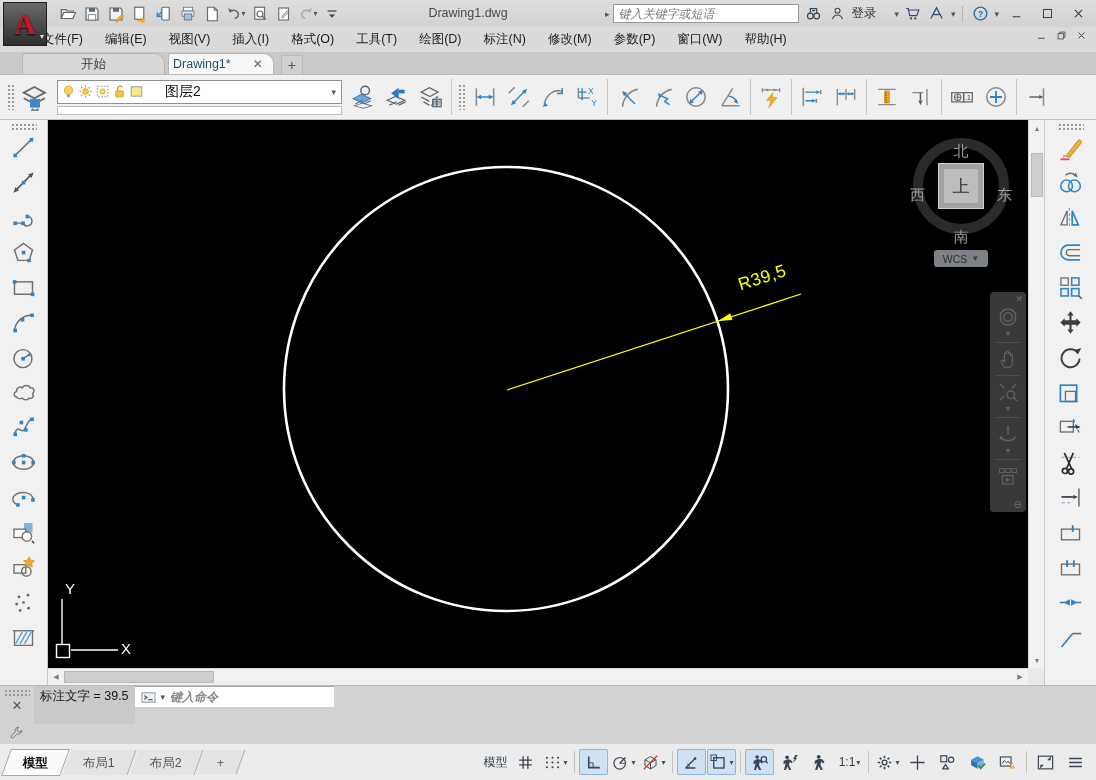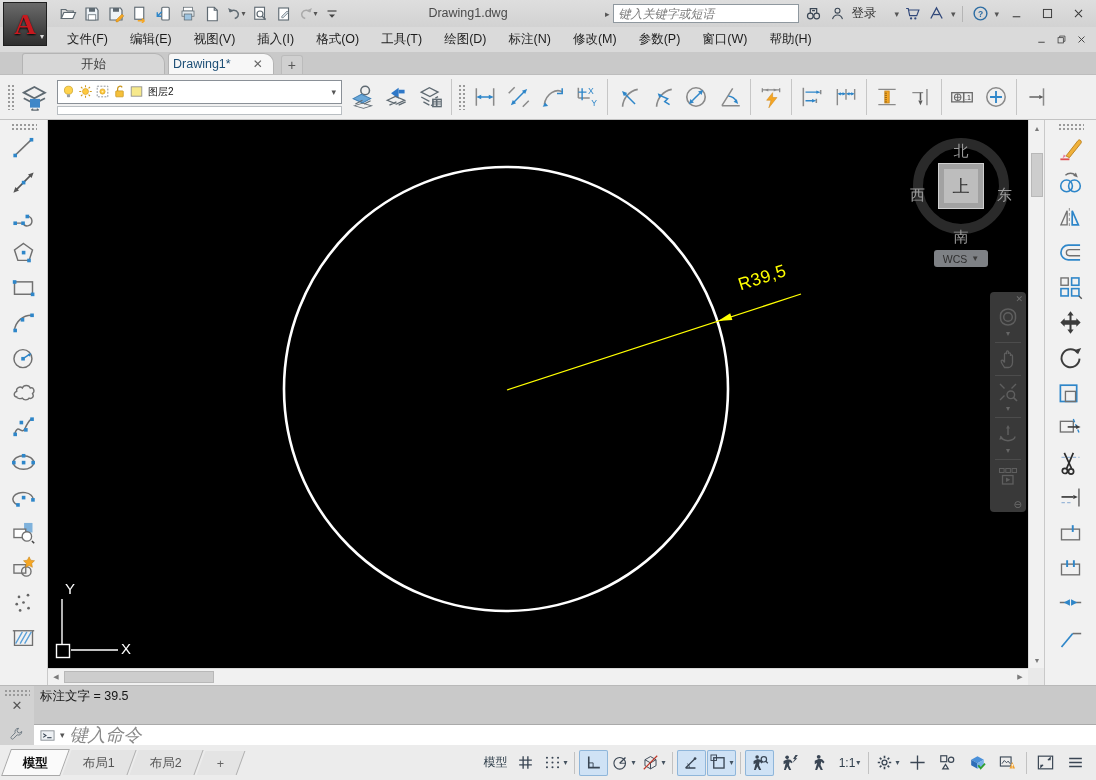--- a/index.html
+++ b/index.html
@@ -23,21 +23,21 @@
   .search{width:186px;height:19px;border:1px solid #8f989f;background:#fff;font-size:12px;font-style:italic;
           color:#15803d;padding:0 4px;box-sizing:border-box;outline:none;}
   .search::placeholder{color:#7a7a7a;font-style:italic;}
   .ticon{width:20px;height:20px;display:flex;align-items:center;justify-content:center;}
   .ticon svg{width:17px;height:17px;}
   .signin{font-size:12.5px;color:#333;}
   .vsep{width:1px;height:16px;background:#b5b5b5;margin:0 3px;}
   .winbtn{width:27px;height:20px;display:flex;align-items:center;justify-content:center;}
   .winbtn svg{width:13px;height:13px;}
   
-  .menubar{height:25px;background:#dadada;display:flex;align-items:center;padding-left:56px;position:relative;flex:0 0 25px;}
+  .menubar{height:25px;background:#dadada;display:flex;padding-left:31px;position:relative;flex:0 0 25px;}
   .menu-item{font-size:12.5px;color:#1c1c1c;padding:0 11px;height:100%;display:flex;align-items:center;}
   .menu-right{position:absolute;right:6px;display:flex;gap:2px;}
   .mwin{width:18px;height:16px;display:flex;align-items:center;justify-content:center;}
   .mwin svg{width:11px;height:11px;}
   
   .filetabs{height:23px;background:#c9c9c9;display:flex;align-items:flex-end;padding-left:22px;flex:0 0 23px;border-bottom:1px solid #bdbdbd;box-sizing:border-box;}
   .ftab{height:21px;display:flex;align-items:center;font-size:12.5px;color:#3a3a3a;background:#d7d7d7;
         border:1px solid #b4b4b4;border-bottom:none;border-radius:3px 10px 0 0;padding:0 4px;margin-right:3px;box-sizing:border-box;}
   .ftab.start{padding:0 58px;}
   .ftab.active{background:#f7f7f7;color:#1d4f76;padding-right:10px;}
@@ -45,21 +45,21 @@
   .newtab{width:20px;height:18px;display:flex;align-items:center;justify-content:center;color:#555;font-size:14px;background:#d0d0d0;border-radius:3px 3px 0 0;margin-left:4px;border:1px solid #bbb;border-bottom:none;}
   
   .toolrow{height:45px;background:#f0f0f0;border-bottom:1px solid #c3c3c3;display:flex;align-items:center;flex:0 0 45px;box-sizing:border-box;padding-left:4px;}
   .grip{width:7px;height:26px;background-image:radial-gradient(circle,#9a9a9a 1px,transparent 1.2px);background-size:4px 4px;margin:0 3px;}
   .grip.h{width:26px;height:7px;}
   .bigbtn{width:36px;height:38px;display:flex;align-items:center;justify-content:center;}
   .bigbtn svg{width:30px;height:30px;}
   .layer-col{display:flex;flex-direction:column;gap:2px;margin:0 4px;}
   .layer-combo{width:285px;height:24px;background:#fff;border:1px solid #8a9097;display:flex;align-items:center;padding:0 3px;box-sizing:border-box;gap:2px;}
   .layer-combo svg{width:15px;height:15px;}
-  .layer-combo .lv{font-size:10px;color:#111;margin-left:2px;flex:1;}
+  .layer-combo .lv{font-size:14px;color:#111;margin-left:19px;flex:1;}
   .layer-combo .caret{color:#555;font-size:9px;padding:0 2px;}
   .layer-strip{width:285px;height:9px;background:#fff;border:1px solid #b9bec2;box-sizing:border-box;}
   .tbtn{width:34px;height:36px;display:flex;align-items:center;justify-content:center;border-radius:2px;position:relative;}
   .tbtn svg{width:26px;height:26px;}
   .tsep{width:1px;height:36px;background:#c6c6c6;margin:0 3px;}
   
   .main{flex:0 0 565px;display:flex;position:relative;}
   .sidecol{width:48px;background:#f1f1f1;display:flex;flex-direction:column;align-items:center;box-sizing:border-box;padding-top:3px;}
   .sidecol.left{border-right:1px solid #c9c9c9;}
   .sidecol.right{width:52px;border-left:1px solid #c9c9c9;}
@@ -95,26 +95,26 @@
   .hscroll{position:absolute;left:0;bottom:0;width:980px;height:17px;background:#f1f1f1;border-top:1px solid #d8d8d8;box-sizing:border-box;}
   .hthumb{position:absolute;left:16px;top:2px;width:150px;height:12px;background:#cdcdcd;border:1px solid #b8b8b8;box-sizing:border-box;}
   .sarrow{position:absolute;color:#7a7a7a;font-size:7px;width:16px;height:16px;display:flex;align-items:center;justify-content:center;}
   .corner{position:absolute;right:0;bottom:0;width:16px;height:17px;background:#e9e9e9;}
   
   .cmd{flex:0 0 59px;background:#d2d2d2;display:flex;border-top:1px solid #b9b9b9;box-sizing:border-box;}
   .cmd-rail{width:34px;display:flex;flex-direction:column;align-items:center;padding-top:3px;gap:3px;}
   .cmd-x{color:#555;font-size:13px;line-height:13px;}
   .cmd-wrench{margin-top:auto;margin-bottom:3px;}
   .cmd-wrench svg{width:16px;height:16px;}
-  .cmd-body{flex:1;display:flex;flex-direction:column;}
+  .cmd-body{flex:1;display:flex;flex-direction:row;}
   .cmd-hist{height:38px;background:#c9c9c9;padding:2px 6px;box-sizing:border-box;font-size:12.5px;color:#161616;line-height:17px;}
   .cmd-input-row{height:21px;background:#fff;border-top:1px solid #aaa;display:flex;align-items:center;gap:3px;padding-left:4px;box-sizing:border-box;}
   .cmd-prompt-box svg{width:19px;height:15px;}
   .cmd-input-row .caret{font-size:9px;color:#555;}
-  .cmd-input{flex:1;border:none;outline:none;font-size:18px;font-style:italic;color:#1d4ed8;background:transparent;}
+  .cmd-input{flex:1;border:none;outline:none;font-size:12px;font-style:italic;color:#1d4ed8;background:transparent;font-weight:bold;}
   .cmd-input::placeholder{color:#8a8a8a;font-style:italic;}
   
   .statusbar{flex:1;background:#ececec;display:flex;align-items:center;padding:0 6px;box-sizing:border-box;}
   .ltabs{display:flex;align-items:center;height:100%;}
   .lt{position:relative;padding:3px 16px;transform:skewX(-20deg);border-right:1px solid #b0b0b0;background:#e4e4e4;margin-right:2px;}
   .lt .lt-in{display:inline-block;transform:skewX(20deg);font-size:12.5px;color:#555;}
   .lt.active{background:#fafafa;border:1px solid #a8a8a8;}
   .lt.active .lt-in{color:#111;font-weight:bold;}
   .lt.plus .lt-in{color:#666;}
   .sb-right{margin-left:auto;display:flex;align-items:center;gap:1px;}

